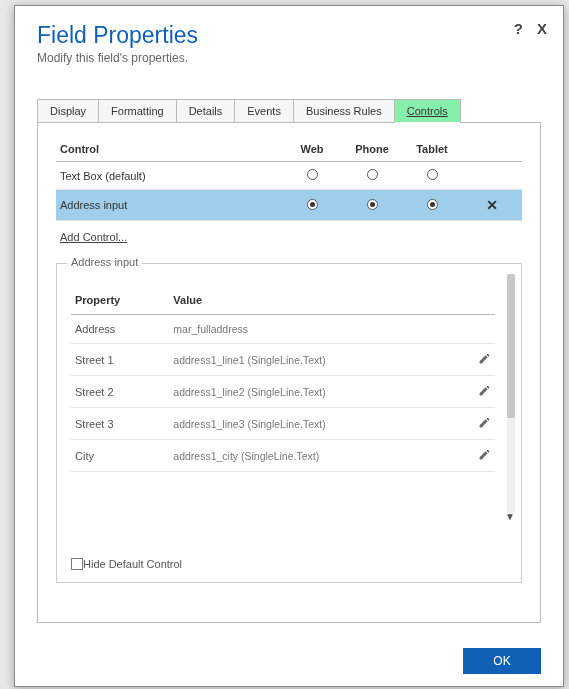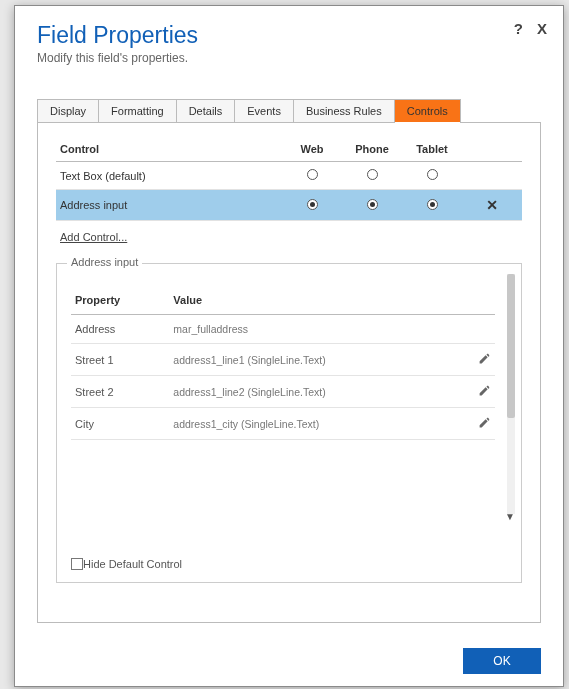--- a/index.html
+++ b/index.html
@@ -11,21 +11,21 @@
     .hdr { padding: 16px 22px 6px 22px; position: relative; }
     .hdr h1 { color: #1160B7; font-size: 23px; font-weight: 400; }
     .hdr p { color: #666; font-size: 12px; margin-top: 2px; }
     .hdr-actions { position: absolute; top: 14px; right: 16px; display: flex; gap: 14px; }
     .hdr-actions span { color: #444; font-size: 15px; cursor: pointer; font-weight: bold; }
     .tabs { display: flex; margin: 28px 22px 0 22px; border-bottom: 1px solid #bbb; }
     .tab {
       padding: 5px 12px; font-size: 11px; color: #333; border: 1px solid #bbb;
       border-bottom: none; margin-right: -1px; background: #f6f6f6; cursor: pointer;
     }
-    .tab.active { background: #f97316; position: relative; }
+    .tab.active { background: #86efac; position: relative; text-decoration: underline; }
     .tab.active::after { content:""; position:absolute; left:0; right:0; bottom:-1px; height:1px; background:#fff; }
     .panel { border: 1px solid #bbb; border-top: none; margin: 0 22px 0 22px; padding: 14px 18px 12px 18px; height: 500px; }
     table.cgrid { width: 100%; border-collapse: collapse; font-size: 11px; color: #333; }
     table.cgrid th { text-align: left; font-weight: 600; padding: 6px 4px; border-bottom: 1px solid #bbb; }
     table.cgrid th.c { text-align: center; width: 60px; }
     table.cgrid td { padding: 7px 4px; border-bottom: 1px solid #e2e2e2; }
     table.cgrid td.c { text-align: center; }
     tr.sel td { background: #9FCDEB; }
     .xmark { font-weight: bold; font-size: 14px; }
     .radio {
@@ -129,20 +129,27 @@
                   </svg></td>
             </tr>
             <tr>
               <td>Street 2</td>
               <td class="val">address1_line2 (SingleLine.Text)</td>
               <td class="ed"><svg class="pencil" viewBox="0 0 16 16">
                     <path fill="#666" d="M2 11.5V14h2.5l7.4-7.4-2.5-2.5L2 11.5zM13.7 4.6c.3-.3.3-.7 0-1l-1.3-1.3c-.3-.3-.7-.3-1 0l-1 1 2.5 2.5 .8-.2z"></path>
                   </svg></td>
             </tr>
             <tr>
+              <td>Street 3</td>
+              <td class="val">address1_line3 (SingleLine.Text)</td>
+              <td class="ed"><svg class="pencil" viewBox="0 0 16 16">
+                    <path fill="#666" d="M2 11.5V14h2.5l7.4-7.4-2.5-2.5L2 11.5zM13.7 4.6c.3-.3.3-.7 0-1l-1.3-1.3c-.3-.3-.7-.3-1 0l-1 1 2.5 2.5 .8-.2z"></path>
+                  </svg></td>
+            </tr>
+            <tr>
               <td>City</td>
               <td class="val">address1_city (SingleLine.Text)</td>
               <td class="ed"><svg class="pencil" viewBox="0 0 16 16">
                     <path fill="#666" d="M2 11.5V14h2.5l7.4-7.4-2.5-2.5L2 11.5zM13.7 4.6c.3-.3.3-.7 0-1l-1.3-1.3c-.3-.3-.7-.3-1 0l-1 1 2.5 2.5 .8-.2z"></path>
                   </svg></td>
             </tr>
           </tbody>
         </table>
         <div class="scroll">
             <div class="thumb"></div>

